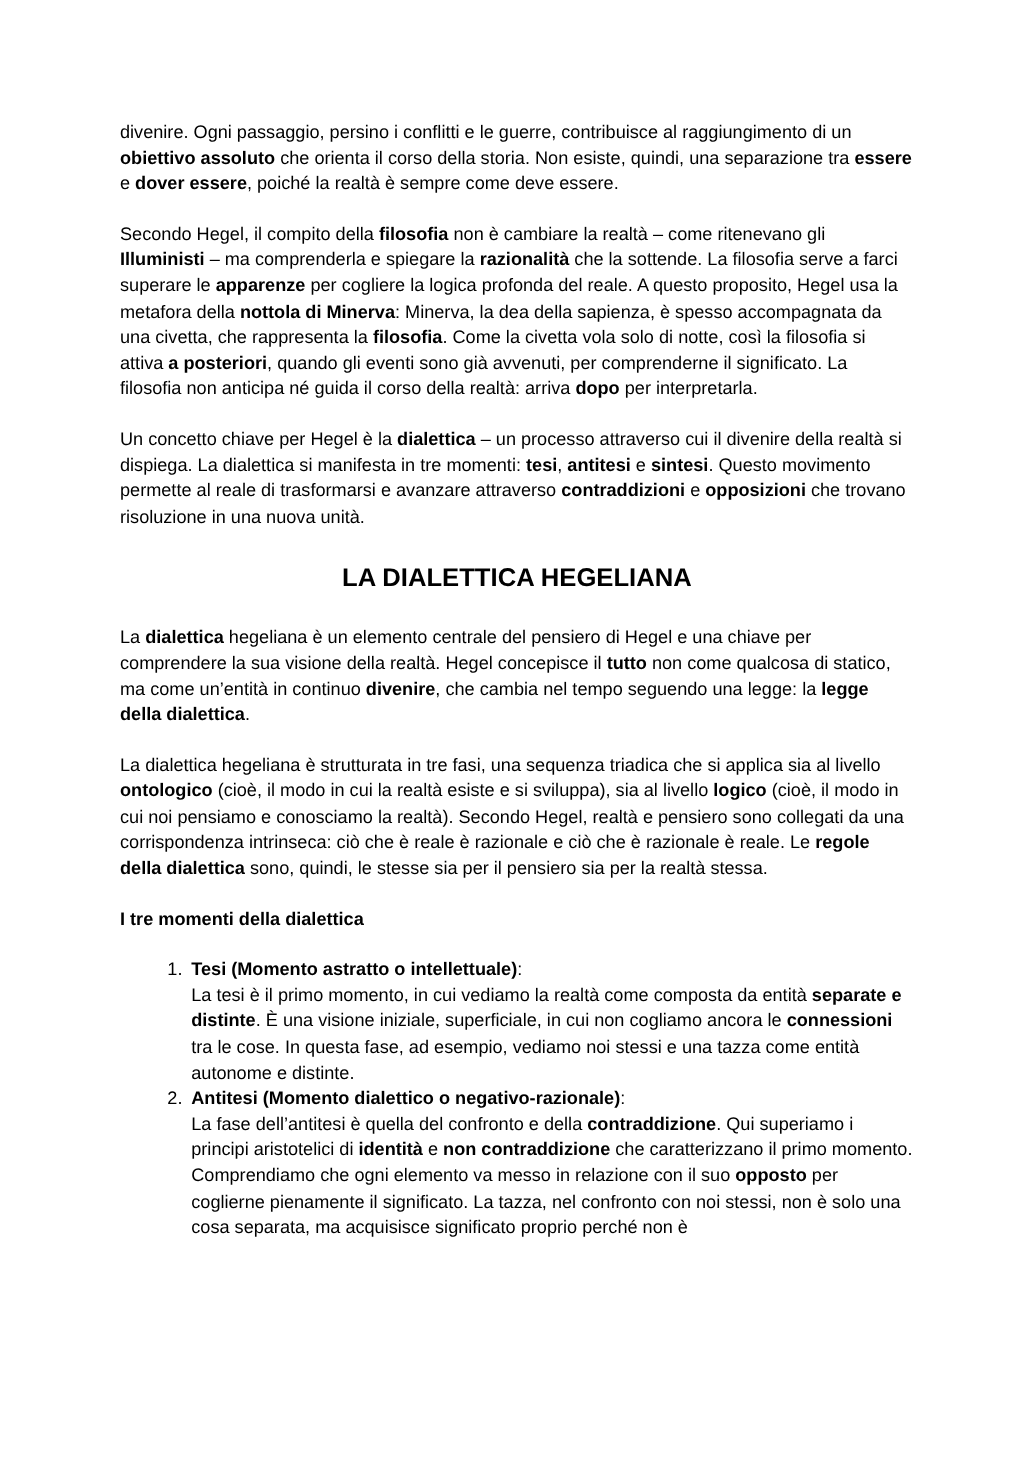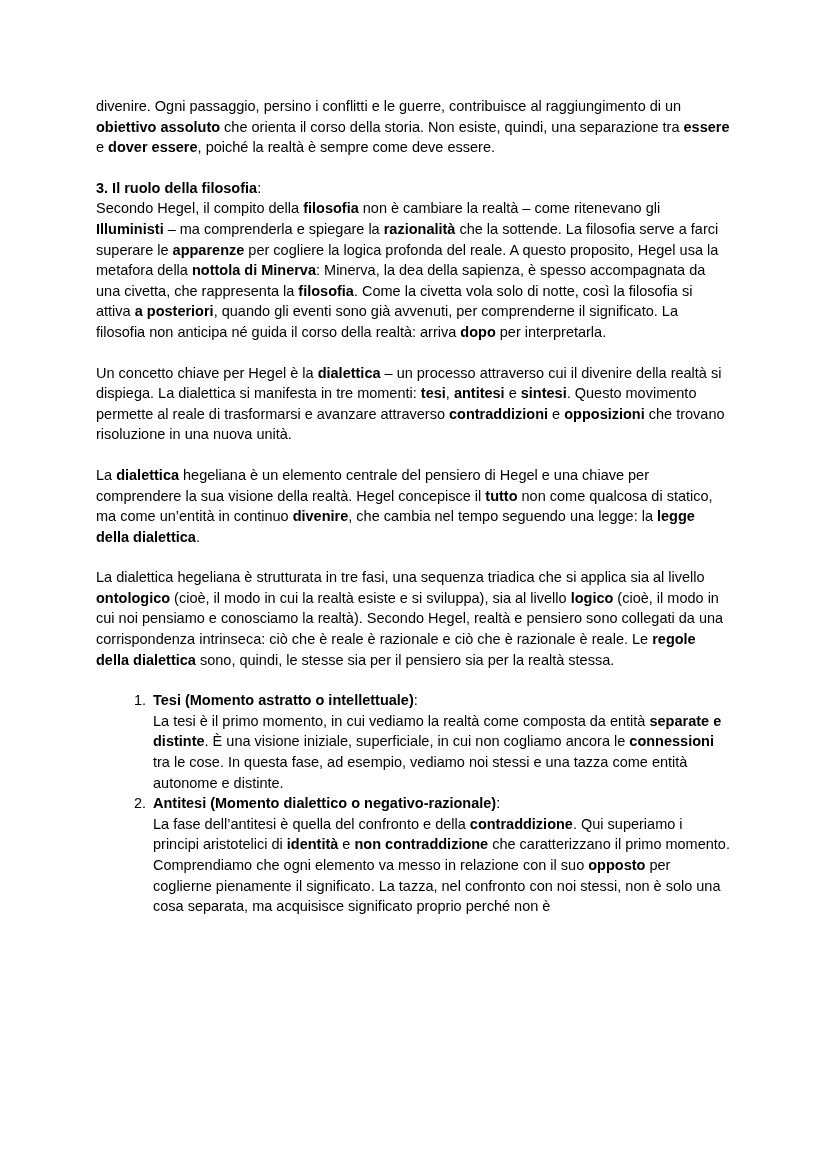--- a/index.html
+++ b/index.html
@@ -44,31 +44,32 @@
     padding-left: 3px;
   }
 </style>
 </head>
 <body>
 
 <div class="page">
 
   <p class="para"><span>divenire. Ogni passaggio, persino i conflitti e le guerre, contribuisce al raggiungimento di un </span><b>obiettivo assoluto</b><span> che orienta il corso della storia. Non esiste, quindi, una separazione tra </span><b>essere</b><span> e </span><b>dover essere</b><span>, poiché la realtà è sempre come deve essere.</span></p>
 
-  <p class="tight"><b>3. Il ruolo della filosofia</b><span>:</span></p>
 
   <p class="para"><span>Secondo Hegel, il compito della </span><b>filosofia</b><span> non è cambiare la realtà – come ritenevano gli </span><b>Illuministi</b><span> – ma comprenderla e spiegare la </span><b>razionalità</b><span> che la sottende. La filosofia serve a farci superare le </span><b>apparenze</b><span> per cogliere la logica profonda del reale. A questo proposito, Hegel usa la metafora della </span><b>nottola di Minerva</b><span>: Minerva, la dea della sapienza, è spesso accompagnata da una civetta, che rappresenta la </span><b>filosofia</b><span>. Come la civetta vola solo di notte, così la filosofia si attiva </span><b>a posteriori</b><span>, quando gli eventi sono già avvenuti, per comprenderne il significato. La filosofia non anticipa né guida il corso della realtà: arriva </span><b>dopo</b><span> per interpretarla.</span></p>
 
 
   <p class="para"><span>Un concetto chiave per Hegel è la </span><b>dialettica</b><span> – un processo attraverso cui il divenire della realtà si dispiega. La dialettica si manifesta in tre momenti: </span><b>tesi</b><span>, </span><b>antitesi</b><span> e </span><b>sintesi</b><span>. Questo movimento permette al reale di trasformarsi e avanzare attraverso </span><b>contraddizioni</b><span> e </span><b>opposizioni</b><span> che trovano risoluzione in una nuova unità.</span></p>
 
+  <h1 class="main-title">LA DIALETTICA HEGELIANA</h1>
 
   <p class="para"><span>La </span><b>dialettica</b><span> hegeliana è un elemento centrale del pensiero di Hegel e una chiave per comprendere la sua visione della realtà. Hegel concepisce il </span><b>tutto</b><span> non come qualcosa di statico, ma come un’entità in continuo </span><b>divenire</b><span>, che cambia nel tempo seguendo una legge: la </span><b>legge della dialettica</b><span>.</span></p>
 
   <p class="para"><span>La dialettica hegeliana è strutturata in tre fasi, una sequenza triadica che si applica sia al livello </span><b>ontologico</b><span> (cioè, il modo in cui la realtà esiste e si sviluppa), sia al livello </span><b>logico</b><span> (cioè, il modo in cui noi pensiamo e conosciamo la realtà). Secondo Hegel, realtà e pensiero sono collegati da una corrispondenza intrinseca: ciò che è reale è razionale e ciò che è razionale è reale. Le </span><b>regole della dialettica</b><span> sono, quindi, le stesse sia per il pensiero sia per la realtà stessa.</span></p>
 
+  <p class="sub-heading">I tre momenti della dialettica</p>
 
   <ol class="moments-list">
     <li><b>Tesi (Momento astratto o intellettuale)</b><span>:</span><br><span>La tesi è il primo momento, in cui vediamo la realtà come composta da entità </span><b>separate e distinte</b><span>. È una visione iniziale, superficiale, in cui non cogliamo ancora le </span><b>connessioni</b><span> tra le cose. In questa fase, ad esempio, vediamo noi stessi e una tazza come entità autonome e distinte.</span></li>
     <li><b>Antitesi (Momento dialettico o negativo-razionale)</b><span>:</span><br><span>La fase dell’antitesi è quella del confronto e della </span><b>contraddizione</b><span>. Qui superiamo i principi aristotelici di </span><b>identità</b><span> e </span><b>non contraddizione</b><span> che caratterizzano il primo momento. Comprendiamo che ogni elemento va messo in relazione con il suo </span><b>opposto</b><span> per coglierne pienamente il significato. La tazza, nel confronto con noi stessi, non è solo una cosa separata, ma acquisisce significato proprio perché non è</span></li>
   </ol>
 
 </div>
 
 </body></html>

